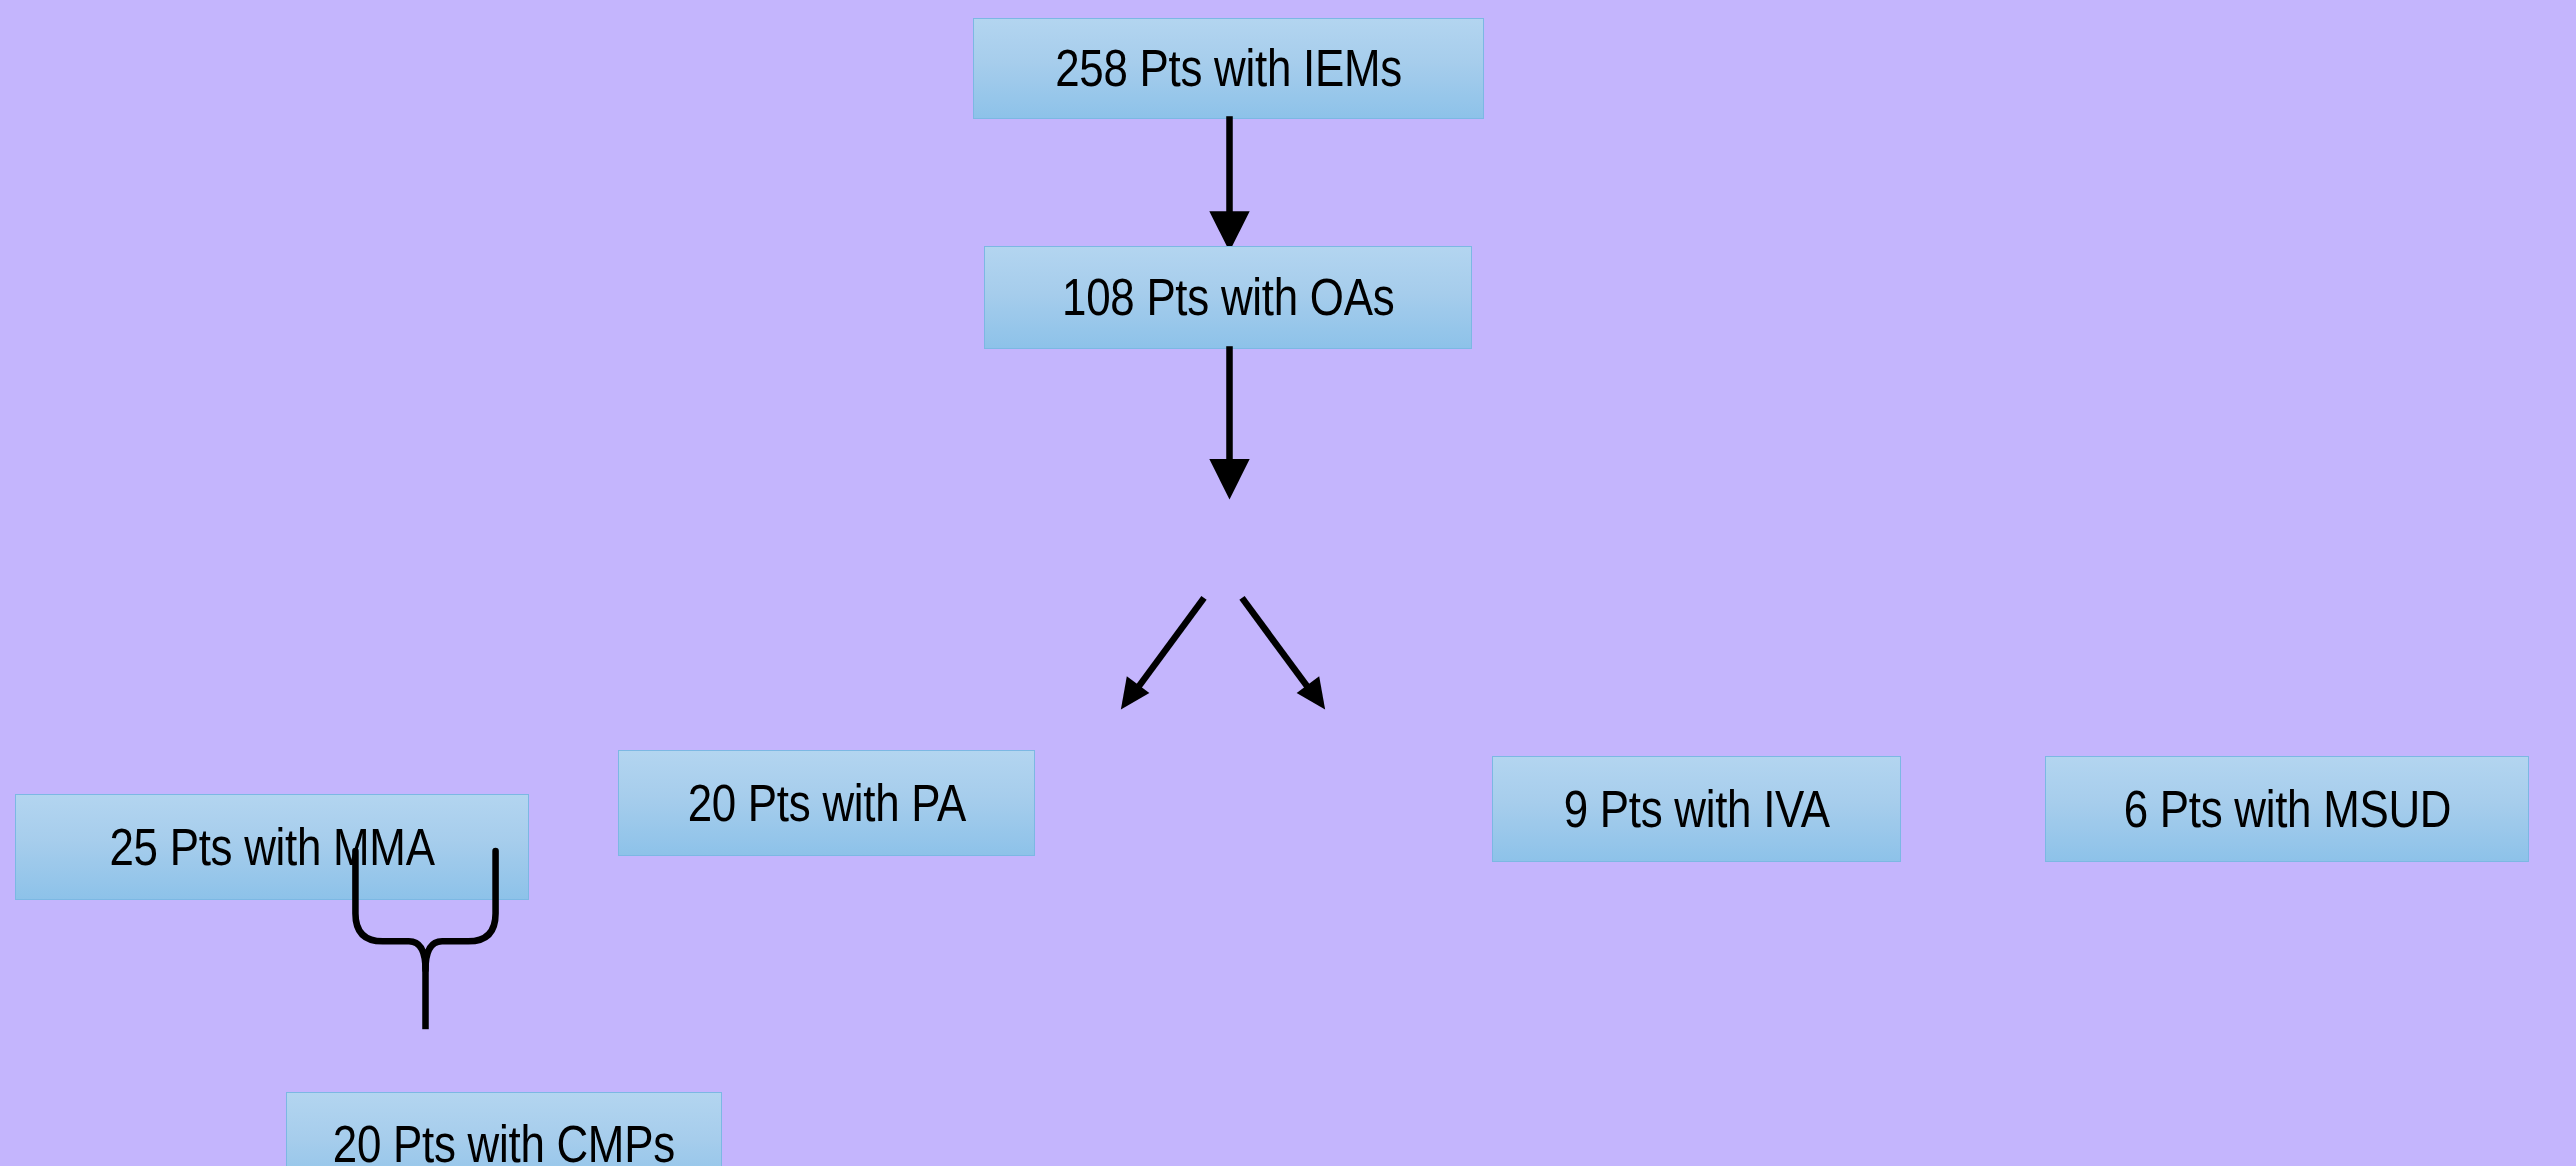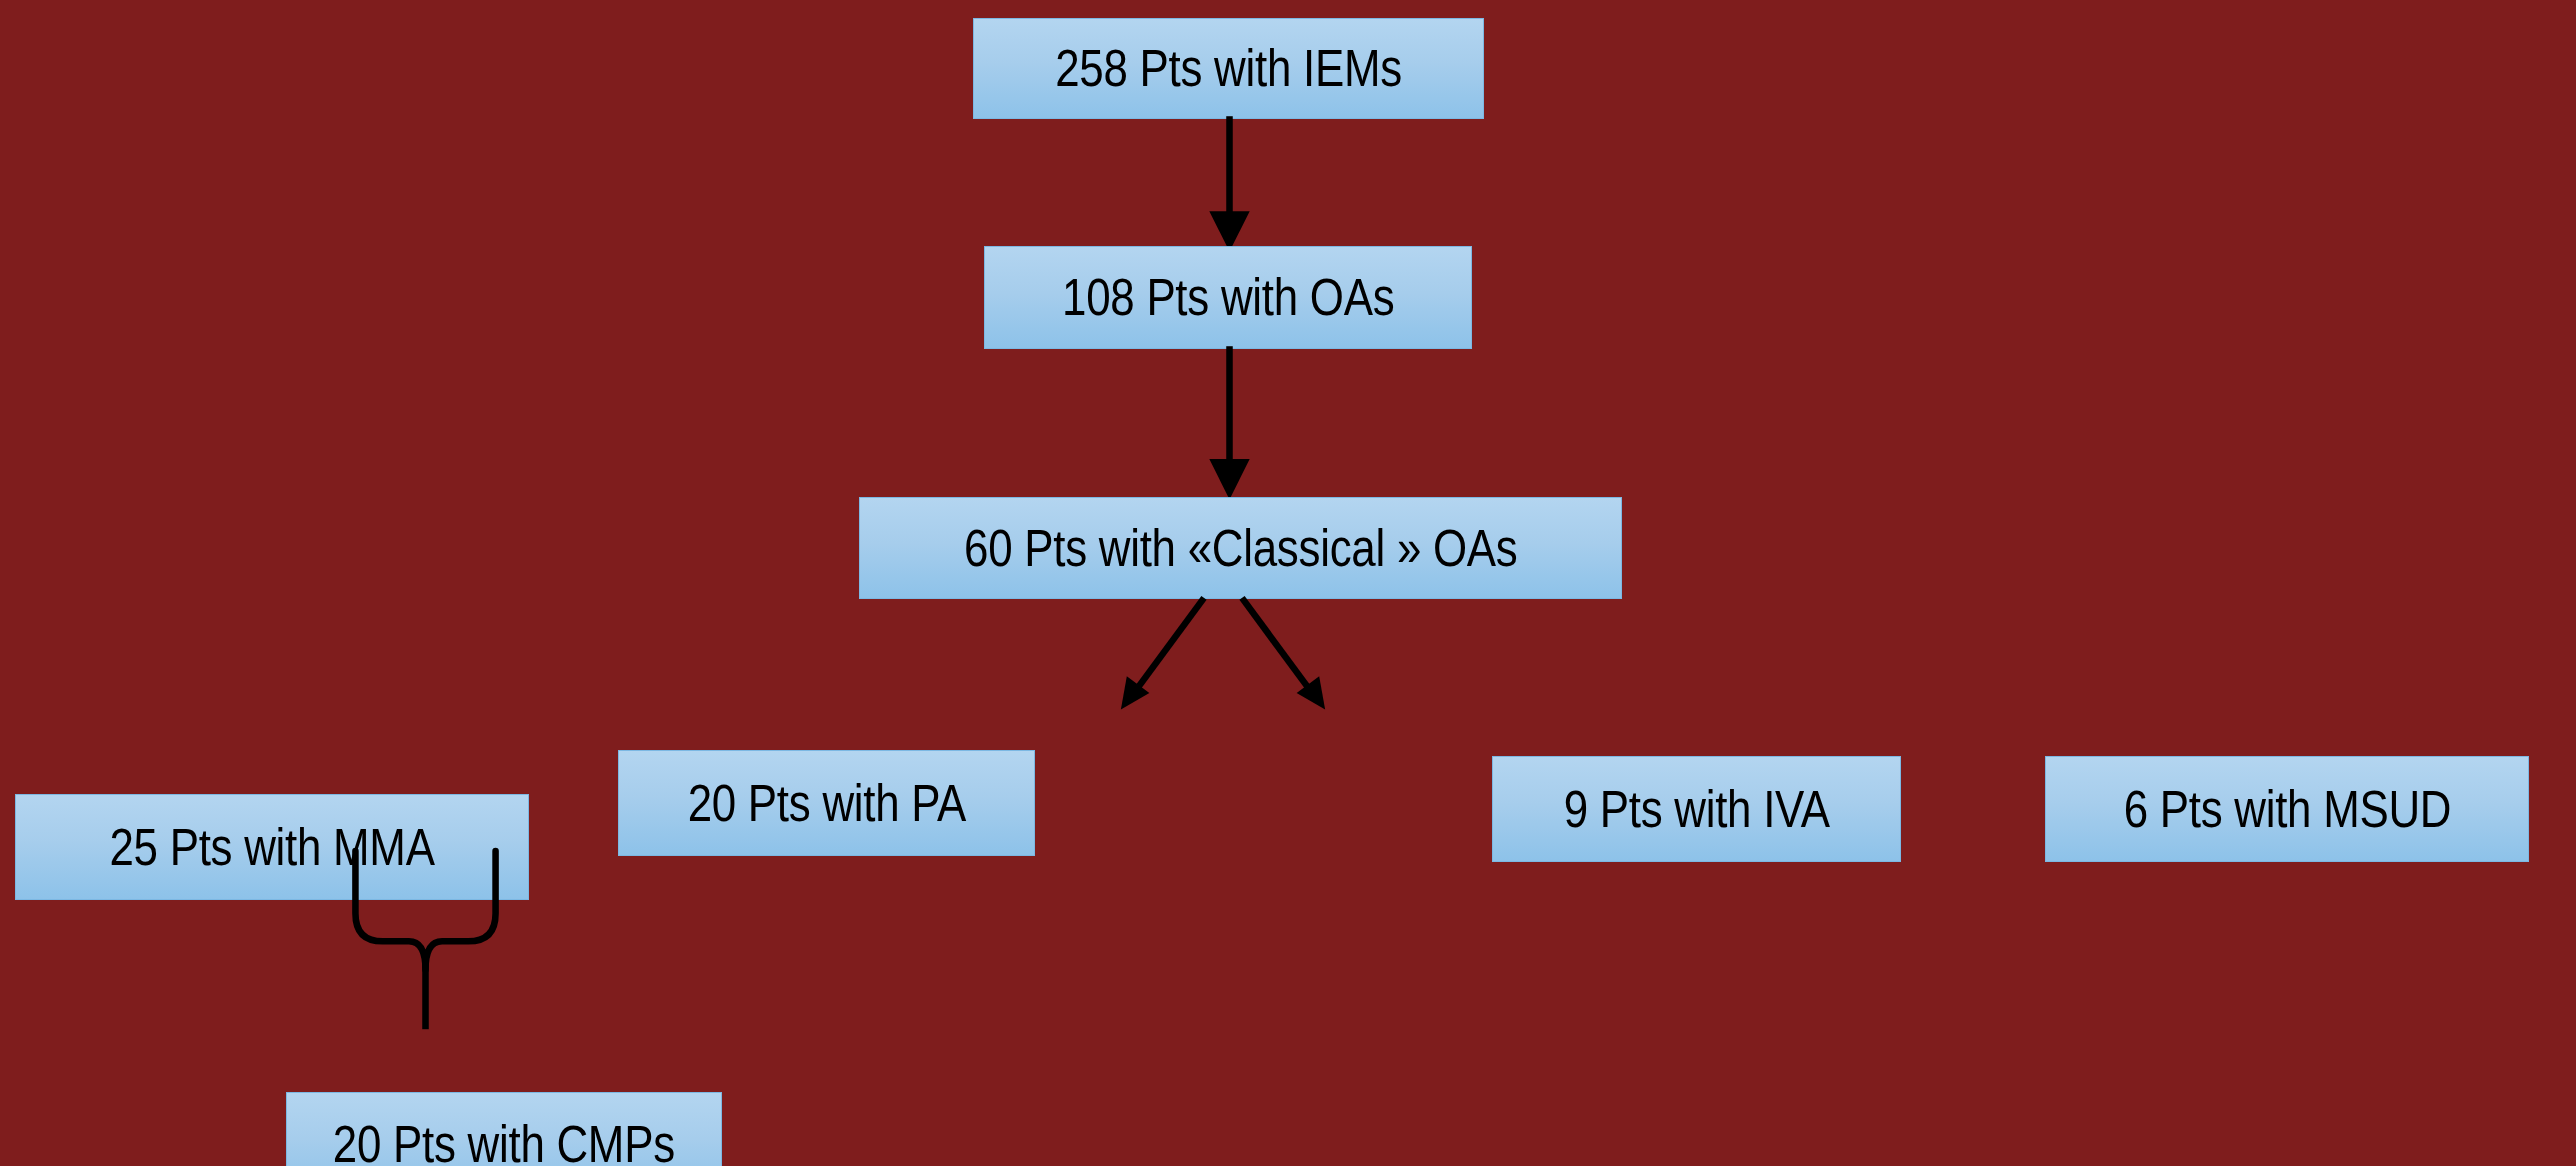--- a/index.html
+++ b/index.html
@@ -8,21 +8,21 @@
     padding: 0;
     background: #ffffff;
   }
   body {
     font-family: "Liberation Sans", sans-serif;
   }
   #canvas {
     position: relative;
     width: 2576px;
     height: 1167px;
-    background: #7f1d1d;
+    background: #c4b5fd;
     overflow: hidden;
   }
   
   .flow-box {
     position: absolute;
     box-sizing: border-box;
     background: linear-gradient(to bottom, #b3d5f0 0%, #a6cdec 45%, #8dc2e9 100%);
     border: 1.8px solid #7cb8e3;
     display: flex;
     align-items: center;
@@ -73,23 +73,20 @@
 
   <div class="flow-box" id="box-oas">
     <span class="flow-box-label">108 Pts with OAs</span>
   </div>
 
   <svg class="connector" id="conn-oas-classical" viewBox="0 0 160 262">
     <line x1="80" y1="0" x2="80" y2="208" stroke="#000000" stroke-width="11"></line>
     <polygon points="80,258 46,190 114,190" fill="#000000"></polygon>
   </svg>
 
-  <div class="flow-box" id="box-classical">
-    <span class="flow-box-label">60 Pts with «Classical » OAs</span>
-  </div>
 
   <svg class="connector" id="conn-split" viewBox="0 0 640 210">
 
     <line x1="288" y1="8" x2="176" y2="160" stroke="#000000" stroke-width="11"></line>
     <polygon points="148,196 158,140 196,168" fill="#000000"></polygon>
 
     <line x1="352" y1="8" x2="464" y2="160" stroke="#000000" stroke-width="11"></line>
     <polygon points="492,196 444,168 482,140" fill="#000000"></polygon>
   </svg>
 

